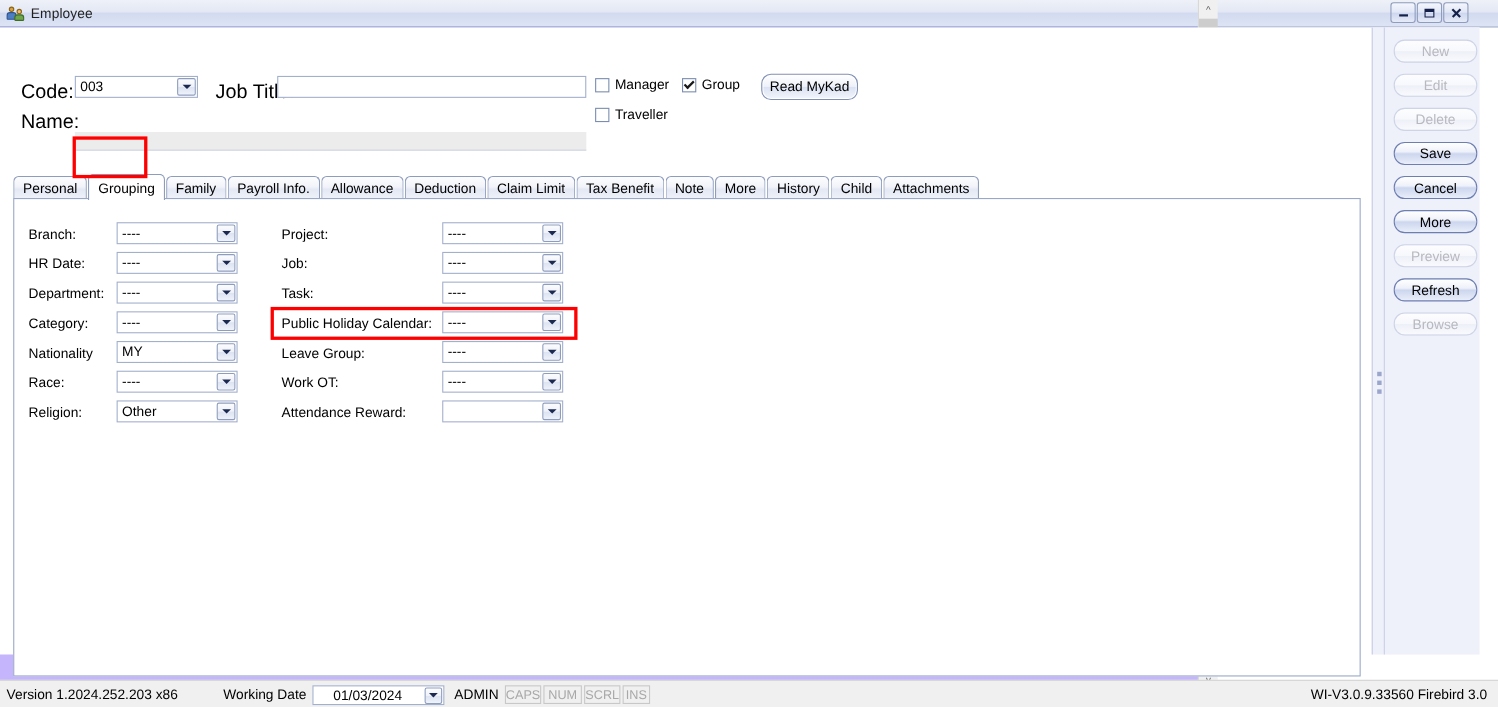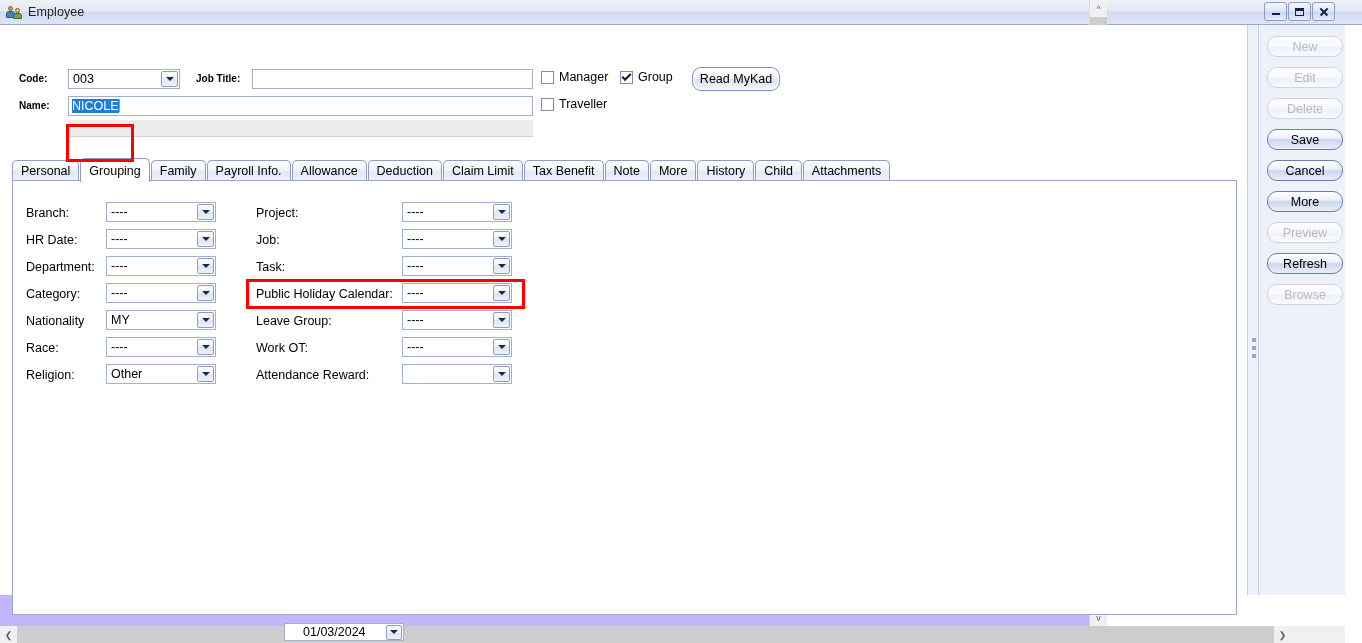--- a/index.html
+++ b/index.html
@@ -71,21 +71,21 @@
   }
   .vs-corner { position:absolute; left:0; bottom:0; width:17px; height:17px; background:#f0f0f0; }
 
   
   .client {
     position: absolute; left: 0; top: 25px; width: 1345px; height: 570px;
     background: #ffffff;
   }
 
   
-  .hdr-label { position: absolute; font-size: 10px; color: #000; font-weight: bold; }
+  .hdr-label { position: absolute; font-size: 18px; color: #000; }
   .tb-input {
     position: absolute; background: #ffffff;
     border: 1px solid #a3b0cc; height: 20px;
     font-family: "Liberation Sans", sans-serif; font-size: 12.5px;
     padding: 0 3px; line-height: 18px; color: #000;
   }
   .combo {
     position: absolute; background: #ffffff; border: 1px solid #a3b0cc;
     height: 20px; display: flex; align-items: center;
   }
@@ -263,21 +263,20 @@
       <span class="cval">003</span>
       <span class="cbtn">
           <i class="arrow-dn"></i>
         </span>
     </div>
 
     <span class="hdr-label" style="left:196px; top:48px;">Job Title:</span>
     <div class="tb-input" style="left:252px; top:44px; width:281px;"></div>
 
     <span class="hdr-label" style="left:19px; top:75px;">Name:</span>
-    <div class="tb-input" style="left:68px; top:71px; width:465px;"><span class="sel-text">NICOLE</span><span class="caret"></span></div>
 
     <div class="chk-row" style="left:541px; top:45px;">
       <span class="chkbox"></span>
       <span class="chk-label">Manager</span>
     </div>
     <div class="chk-row" style="left:620px; top:45px;">
       <span class="chkbox">
           <i class="tick"></i>
         </span>
       <span class="chk-label">Group</span>
@@ -440,20 +439,30 @@
       <div class="vbtn disabled" style="top:259px;">Browse</div>
     </div>
 
     <div class="hscroll">
       <div class="hs-btn" style="left:0;">❮</div>
       <div class="hs-thumb"></div>
       <div class="hs-btn" style="left:1274px;">❯</div>
     </div>
   </div>
 
+  <div class="statusbar">
+    <span class="sb-item" style="left:6px;">Version 1.2024.252.203 x86</span>
+    <span class="sb-item" style="left:203px;">Working Date</span>
+    <span class="sb-item" style="left:413px;">ADMIN</span>
+    <span class="sb-panel" style="left:459px; width:33px;">CAPS</span>
+    <span class="sb-panel" style="left:494px; width:35px;">NUM</span>
+    <span class="sb-panel" style="left:531px; width:33px;">SCRL</span>
+    <span class="sb-panel" style="left:566px; width:25px;">INS</span>
+    <span class="sb-item" style="right:10px;">WI-V3.0.9.33560 Firebird 3.0</span>
+  </div>
   <div class="sb-date">
     <span class="dval">01/03/2024</span>
     <span class="dbtn">
         <i class="arrow-dn"></i>
       </span>
   </div>
 
   <div class="redbox" style="left:66px; top:124px; width:68px; height:38px;"></div>
   <div class="redbox" style="left:246px; top:279px; width:279px; height:30px;"></div>
 

